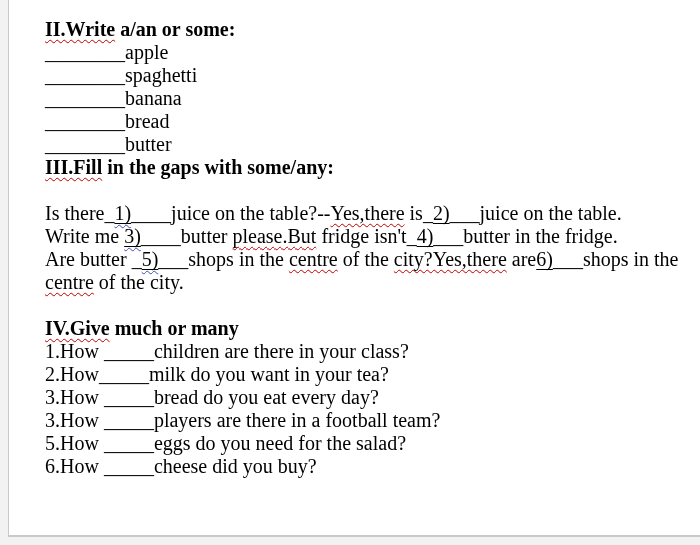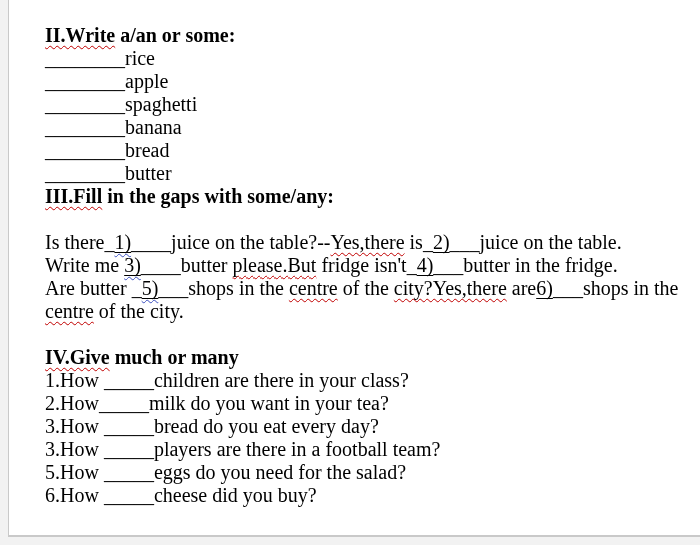--- a/index.html
+++ b/index.html
@@ -19,21 +19,21 @@
   }
   .canvas{position:relative;width:700px;height:545px;background:var(--outside);}
   .page{
     position:absolute;left:8px;top:0;width:692px;height:537px;
     background:var(--paper);
     border-left:1px solid var(--border);
     border-bottom:2px solid var(--border);
     overflow:hidden;
   }
   .doc-body{
-    padding:24px 0 0 36px;
+    padding:18px 0 0 36px;
     color:var(--ink);
     font-size:20px;
     line-height:23px;
   }
   .line{white-space:pre;min-height:23px;}
   .line.heading{font-weight:bold;}
   .sp{
     text-decoration:underline wavy var(--spell);
     text-decoration-thickness:1px;
     text-underline-offset:3px;
@@ -54,21 +54,20 @@
   
   .ul > .gr, .ul > .sp{text-underline-offset:4px;}
 </style>
 </head>
 <body>
 
 <div class="canvas">
   <div class="page">
     <div class="doc-body">
         <div class="line heading"><span class="sp">II.Write</span><span> a/an or some:</span></div>
-        <div class="line"><span>________rice</span></div>
         <div class="line"><span>________apple</span></div>
         <div class="line"><span>________spaghetti</span></div>
         <div class="line"><span>________banana</span></div>
         <div class="line"><span>________bread</span></div>
         <div class="line"><span>________butter</span></div>
         <div class="line heading"><span class="sp">III.Fill</span><span> in the gaps with some/any:</span></div>
         <div class="line"></div>
         <div class="line"><span>Is there_</span><span class="ul"><span class="gr">1)</span></span><span>____</span><span>juice on the table?--</span><span class="sp">Yes,there</span><span> is_</span><span class="ul">2)</span><span>___</span><span>juice on the table.</span></div>
         <div class="line"><span>Write me </span><span class="ul"><span class="gr">3)</span></span><span>____</span><span>butter </span><span class="sp">please.But</span><span> fridge isn't_</span><span class="ul">4)</span><span>___</span><span>butter in the fridge.</span></div>
         <div class="line"><span>Are butter _</span><span class="ul"><span class="gr">5)</span></span><span>___</span><span>shops in the </span><span class="sp">centre</span><span> of the </span><span class="sp">city?Yes,there</span><span> are</span><span class="ul">6)</span><span>___</span><span>shops in the</span></div>

